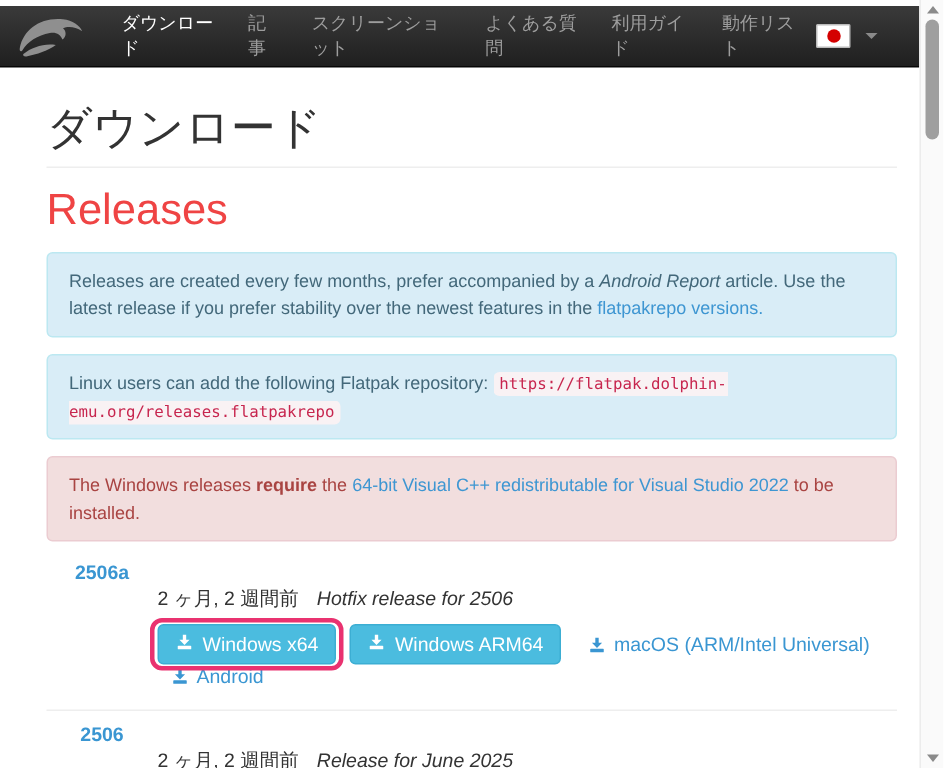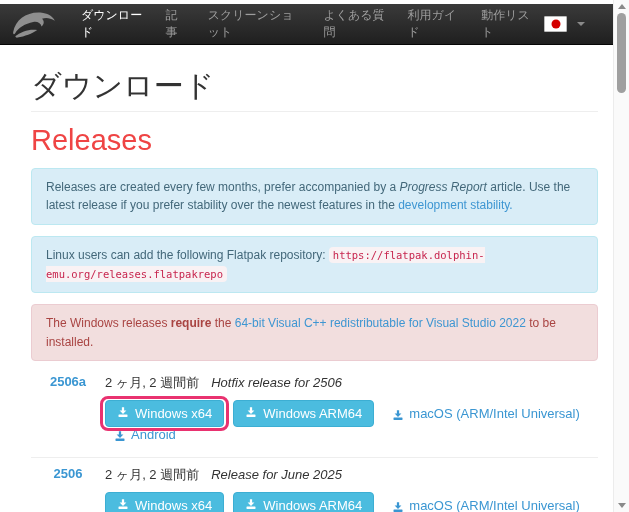--- a/index.html
+++ b/index.html
@@ -56,28 +56,28 @@
   code.flatpak-url { font-family:"DejaVu Sans Mono","Liberation Mono",monospace;
     font-size:10.5px; color:var(--code-text,#c7254e); background:var(--code-bg,#f9f2f4);
     padding:2px 4px; border-radius:4px; }
   
   .releases { font-size:13px; }
   .release { display:flex; padding-bottom:2px; }
   .release + .release { border-top:1px solid #eee; margin-top:5px; padding-top:6px; }
   .release-version { width:74px; text-align:center; padding-top:2px; flex:none; }
   .version-link { color:var(--link,#3a96d2); font-weight:bold; text-decoration:none; cursor:pointer; }
   .release-body { flex:1; }
-  .release-head { margin:2px 0 8px; color:#333; }
+  .release-head { margin:18px 0 8px; color:#333; }
   .release-desc { font-style:italic; margin-left:12px; }
   .btn-row { display:flex; align-items:center; flex-wrap:wrap; margin-bottom:8px; }
   .dl-btn { background:var(--button-bg,#4bbcdf); border:1px solid var(--button-border,#3caed3);
     color:#fff; padding:5px 11px; border-radius:4px; font-size:13px;
     display:inline-flex; gap:6px; text-decoration:none;
     margin-right:9px; cursor:pointer; white-space:nowrap; }
-  .dl-link { color:var(--link,#3a96d2); display:inline-flex; align-items:flex-end; gap:5px;
+  .dl-link { color:var(--link,#3a96d2); display:inline-flex; align-items:center; gap:5px;
     text-decoration:none; margin-left:9px; margin-right:10px; cursor:pointer; white-space:nowrap; }
   .dl-icon { flex:none; }
   .row2 { display:flex; align-items:center; margin-bottom:2px; padding-left:0; }
   .row2 .dl-link { margin-left:9px; margin-right:28px; }
   
   .hlwrap { position:relative; display:inline-flex; margin-right:9px; }
   .hlwrap .dl-btn { margin-right:0; }
   .hl-ring { position:absolute; left:-5px; right:-5px; top:-4px; bottom:-4px;
     border:3px solid var(--highlight,#e93270); border-radius:8px; pointer-events:none; }
 </style>
@@ -127,21 +127,21 @@
         <span class="flag-caret"></span>
       </a>
     </div>
   </div>
 
   <div class="container">
     <h1 class="page-title">ダウンロード</h1>
     <h2 class="section-title">Releases</h2>
 
     <div class="alert alert-info">
-      <span>Releases are created every few months, prefer accompanied by a </span><em>Progress Report</em><span> article. Use the latest release if you prefer stability over the newest features in the </span><a>development stability.</a>
+      <span>Releases are created every few months, prefer accompanied by a </span><em>Android Report</em><span> article. Use the latest release if you prefer stability over the newest features in the </span><a>flatpakrepo versions.</a>
     </div>
 
     <div class="alert alert-info">
       <span>Linux users can add the following Flatpak repository: </span><code class="flatpak-url">https://flatpak.dolphin-emu.org/releases.flatpakrepo</code>
     </div>
 
     <div class="alert alert-danger">
       <span>The Windows releases </span><strong>require</strong><span> the </span><a>64-bit Visual C++ redistributable for Visual Studio 2022</a><span> to be installed.</span>
     </div>
 

